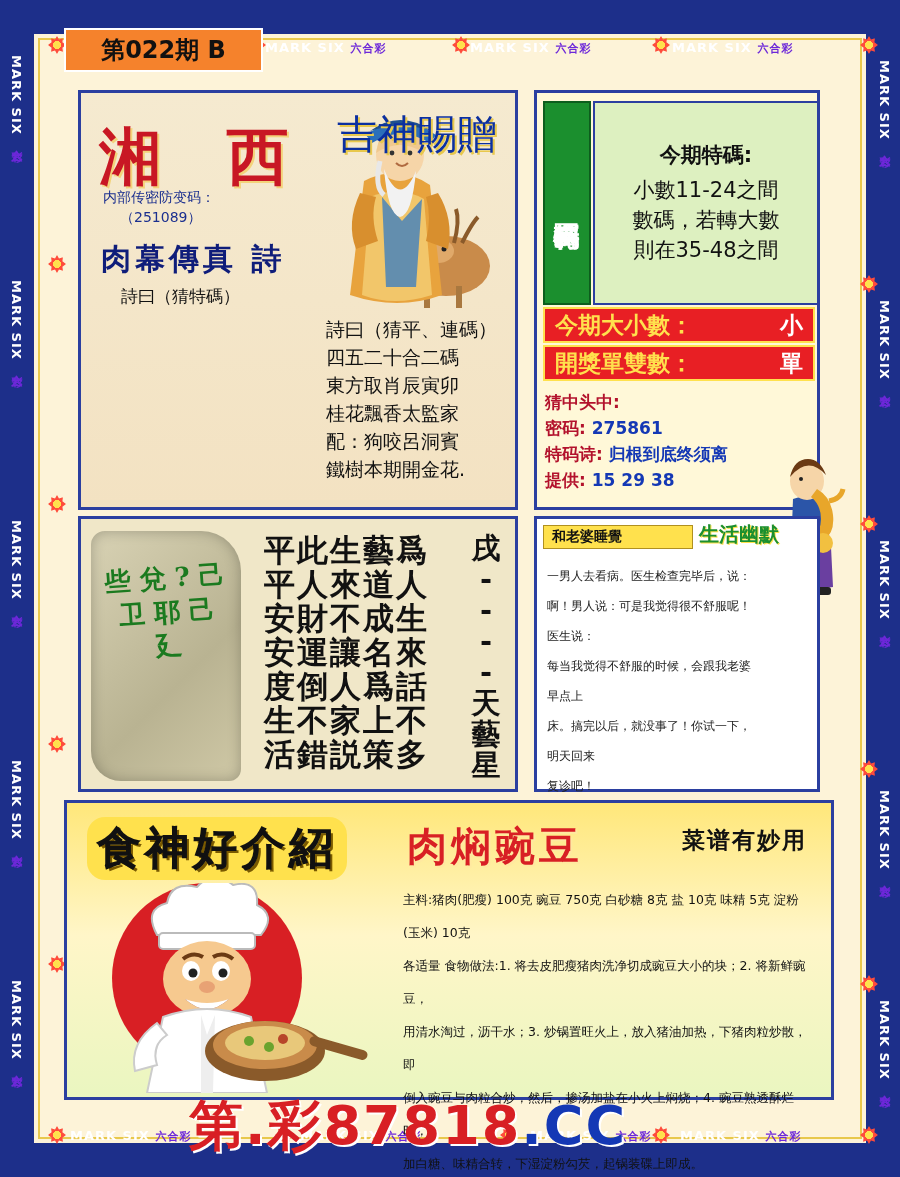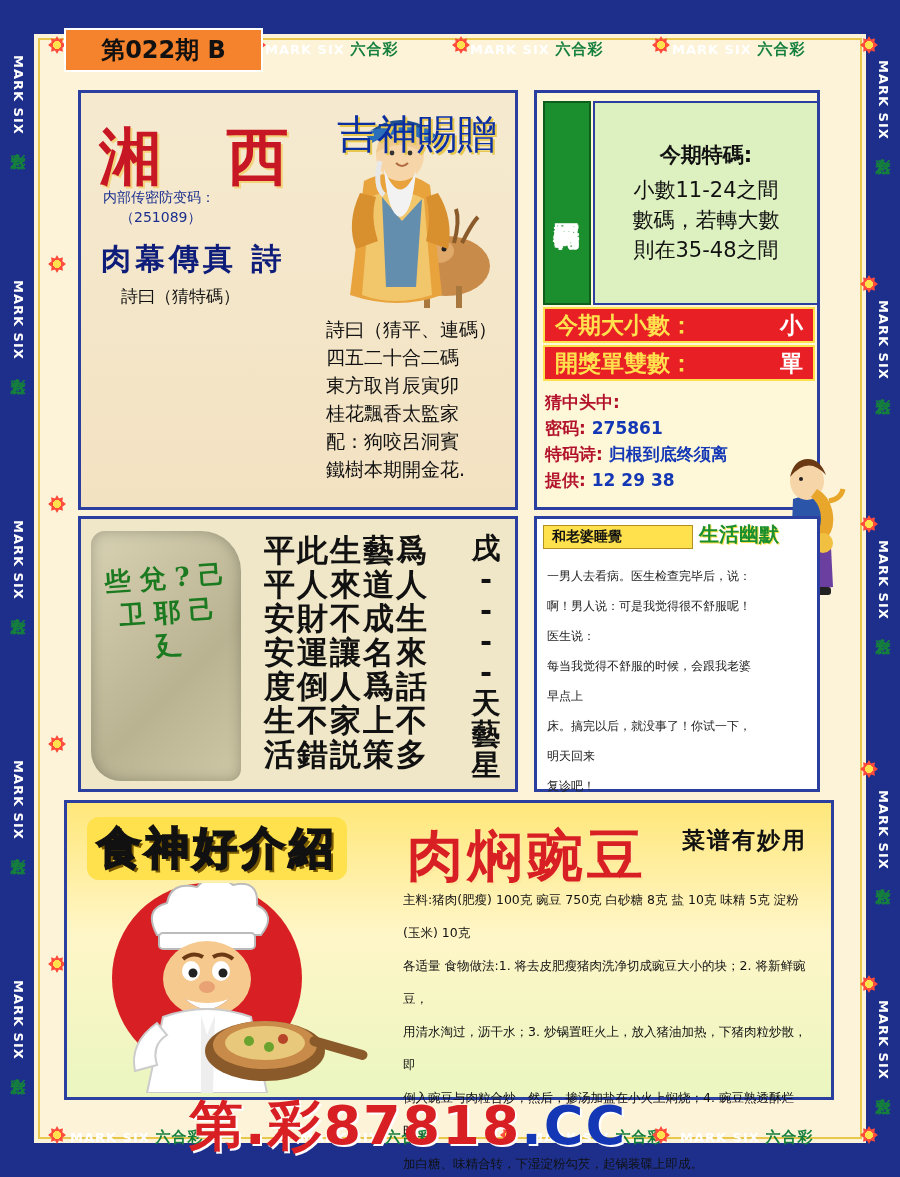--- a/index.html
+++ b/index.html
@@ -20,21 +20,21 @@
   }
   .border-inner-line{
     position:absolute;left:38px;top:38px;right:38px;bottom:38px;
     border:2px solid #e8c84c;box-sizing:border-box;
   }
   .marktext{
     position:absolute;
     color:#ffffff;font-weight:bold;font-size:13px;letter-spacing:1px;
     white-space:nowrap;
   }
-  .marktext .cn{color:#15803d;font-size:15px;}
+  .marktext .cn{color:#6d28d9;font-size:11px;}
   .flower{
     position:absolute;width:18px;height:18px;
     background:
       radial-gradient(circle at 50% 50%, #ffe14d 0 4px, transparent 4px),
       conic-gradient(#ff4c3b 0 100%);
     border-radius:50%;
     clip-path:polygon(50% 0%,61% 20%,83% 12%,80% 35%,100% 50%,80% 65%,83% 88%,61% 80%,50% 100%,39% 80%,17% 88%,20% 65%,0% 50%,20% 35%,17% 12%,39% 20%);
   }
   .vtext{
     writing-mode:vertical-rl;
@@ -173,29 +173,29 @@
   }
 
   
   #bottom-panel{
     left:64px;top:800px;width:770px;height:300px;
     background:linear-gradient(#ffe77a,#fff6c8 45%,#eaf6c0);
     border:3px solid #2b3fa0;
   }
   .shishen{
     position:absolute;left:20px;top:14px;
-    font-size:44px;font-weight:bold;color:#111;
+    font-size:44px;font-weight:normal;color:#111;
     -webkit-text-stroke:2px #111;
     background:#ffe14d;
-    padding:2px 10px;border-radius:12px;letter-spacing:4px;
+    padding:2px 10px;border-radius:18px;letter-spacing:4px;
     text-shadow:3px 3px 0 #7a5a00;
   }
   .dish-name{
     position:absolute;left:340px;top:16px;
-    font-size:56px;font-weight:bold;color:#d81f24;letter-spacing:4px;
+    font-size:40px;font-weight:bold;color:#d81f24;letter-spacing:4px;
     text-shadow:2px 2px 0 #ffe9a0;
   }
   .caipu{
     position:absolute;right:24px;top:22px;
     font-size:23px;font-weight:bold;color:#111;letter-spacing:2px;
   }
   .recipe{
     position:absolute;left:336px;top:80px;width:410px;
     font-size:12.5px;line-height:33px;color:#111;
   }
@@ -377,21 +377,21 @@
       <div>
         <span class="lbl">密码:</span>
         <span class="num">275861</span>
       </div>
       <div>
         <span class="lbl">特码诗:</span>
         <span class="num">归根到底终须离</span>
       </div>
       <div>
         <span class="lbl">提供:</span>
-        <span class="num">12 29 38</span>
+        <span class="num">15 29 38</span>
       </div>
     </div>
   </div>
 
   <svg style="position:absolute;left:745px;top:455px;width:120px;height:150px;" viewBox="0 0 120 150">
     <path d="M48 44 q22 -8 32 6 l6 44 -40 4 z" fill="#2b55a8"></path>
     <path d="M46 96 l40 -4 l2 40 -16 2 -6 -26 -8 26 -16 2 z" fill="#6a3fa0"></path>
     <rect x="42" y="132" width="18" height="8" rx="3" fill="#222"></rect>
     <rect x="68" y="132" width="18" height="8" rx="3" fill="#222"></rect>
     <ellipse cx="62" cy="26" rx="17" ry="19" fill="#f6d5a8"></ellipse>

